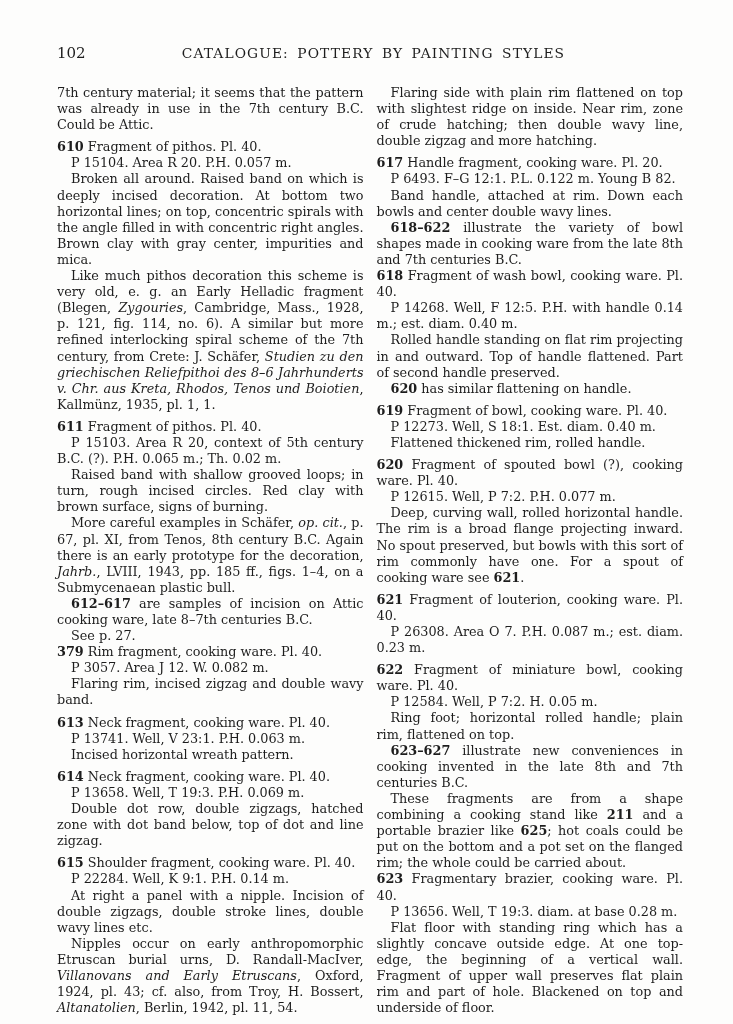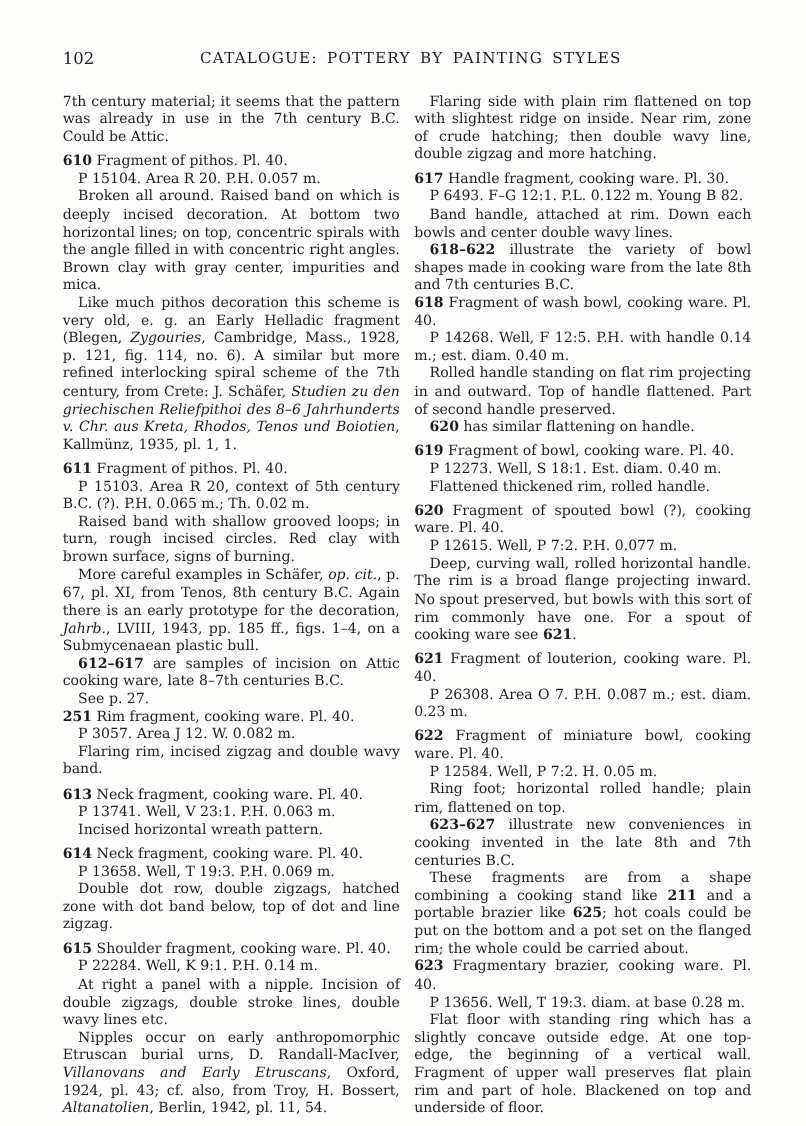--- a/index.html
+++ b/index.html
@@ -60,37 +60,37 @@
         <p class="gap-entry"><span class="b">610</span><span> Fragment of pithos. Pl. 40.</span></p>
         <p class="indent "><span>P 15104. Area R 20. P.H. 0.057 m.</span></p>
         <p class="indent "><span>Broken all around. Raised band on which is deeply incised decoration. At bottom two horizontal lines; on top, concentric spirals with the angle filled in with concentric right angles. Brown clay with gray center, impurities and mica.</span></p>
         <p class="indent "><span>Like much pithos decoration this scheme is very old, e. g. an Early Helladic fragment (Blegen, </span><span class="i">Zygouries</span><span>, Cambridge, Mass., 1928, p. 121, fig. 114, no. 6). A similar but more refined interlocking spiral scheme of the 7th century, from Crete: J. Schäfer, </span><span class="i">Studien zu den griechischen Reliefpithoi des 8–6 Jahrhunderts v. Chr. aus Kreta, Rhodos, Tenos und Boiotien</span><span>, Kallmünz, 1935, pl. 1, 1.</span></p>
         <p class="gap-entry"><span class="b">611</span><span> Fragment of pithos. Pl. 40.</span></p>
         <p class="indent "><span>P 15103. Area R 20, context of 5th century B.C. (?). P.H. 0.065 m.; Th. 0.02 m.</span></p>
         <p class="indent "><span>Raised band with shallow grooved loops; in turn, rough incised circles. Red clay with brown surface, signs of burning.</span></p>
         <p class="indent "><span>More careful examples in Schäfer, </span><span class="i">op. cit.</span><span>, p. 67, pl. XI, from Tenos, 8th century B.C. Again there is an early prototype for the decoration, </span><span class="i">Jahrb.</span><span>, LVIII, 1943, pp. 185 ff., figs. 1–4, on a Submycenaean plastic bull.</span></p>
         <p class="indent gap-section"><span class="b">612–617</span><span> are samples of incision on Attic cooking ware, late 8–7th centuries B.C.</span></p>
         <p class="indent "><span>See p. 27.</span></p>
-        <p class=""><span class="b">251</span><span> Rim fragment, cooking ware. Pl. 40.</span></p>
+        <p class=""><span class="b">379</span><span> Rim fragment, cooking ware. Pl. 40.</span></p>
         <p class="indent "><span>P 3057. Area J 12. W. 0.082 m.</span></p>
         <p class="indent "><span>Flaring rim, incised zigzag and double wavy band.</span></p>
         <p class="gap-entry"><span class="b">613</span><span> Neck fragment, cooking ware. Pl. 40.</span></p>
         <p class="indent "><span>P 13741. Well, V 23:1. P.H. 0.063 m.</span></p>
         <p class="indent "><span>Incised horizontal wreath pattern.</span></p>
         <p class="gap-entry"><span class="b">614</span><span> Neck fragment, cooking ware. Pl. 40.</span></p>
         <p class="indent "><span>P 13658. Well, T 19:3. P.H. 0.069 m.</span></p>
         <p class="indent "><span>Double dot row, double zigzags, hatched zone with dot band below, top of dot and line zigzag.</span></p>
         <p class="gap-entry"><span class="b">615</span><span> Shoulder fragment, cooking ware. Pl. 40.</span></p>
         <p class="indent "><span>P 22284. Well, K 9:1. P.H. 0.14 m.</span></p>
         <p class="indent "><span>At right a panel with a nipple. Incision of double zigzags, double stroke lines, double wavy lines etc.</span></p>
         <p class="indent "><span>Nipples occur on early anthropomorphic Etruscan burial urns, D. Randall-MacIver, </span><span class="i">Villanovans and Early Etruscans</span><span>, Oxford, 1924, pl. 43; cf. also, from Troy, H. Bossert, </span><span class="i">Altanatolien</span><span>, Berlin, 1942, pl. 11, 54.</span></p>
       </div>
     <div class="col" id="col-right">
         <p class="indent "><span>Flaring side with plain rim flattened on top with slightest ridge on inside. Near rim, zone of crude hatching; then double wavy line, double zigzag and more hatching.</span></p>
-        <p class="gap-entry"><span class="b">617</span><span> Handle fragment, cooking ware. Pl. 30.</span></p>
+        <p class="gap-entry"><span class="b">617</span><span> Handle fragment, cooking ware. Pl. 20.</span></p>
         <p class="indent "><span>P 6493. F–G 12:1. P.L. 0.122 m. Young B 82.</span></p>
         <p class="indent "><span>Band handle, attached at rim. Down each bowls and center double wavy lines.</span></p>
         <p class="indent gap-section"><span class="b">618–622</span><span> illustrate the variety of bowl shapes made in cooking ware from the late 8th and 7th centuries B.C.</span></p>
         <p class=""><span class="b">618</span><span> Fragment of wash bowl, cooking ware. Pl. 40.</span></p>
         <p class="indent "><span>P 14268. Well, F 12:5. P.H. with handle 0.14 m.; est. diam. 0.40 m.</span></p>
         <p class="indent "><span>Rolled handle standing on flat rim projecting in and outward. Top of handle flattened. Part of second handle preserved.</span></p>
         <p class="indent "><span class="b">620</span><span> has similar flattening on handle.</span></p>
         <p class="gap-entry"><span class="b">619</span><span> Fragment of bowl, cooking ware. Pl. 40.</span></p>
         <p class="indent "><span>P 12273. Well, S 18:1. Est. diam. 0.40 m.</span></p>
         <p class="indent "><span>Flattened thickened rim, rolled handle.</span></p>

